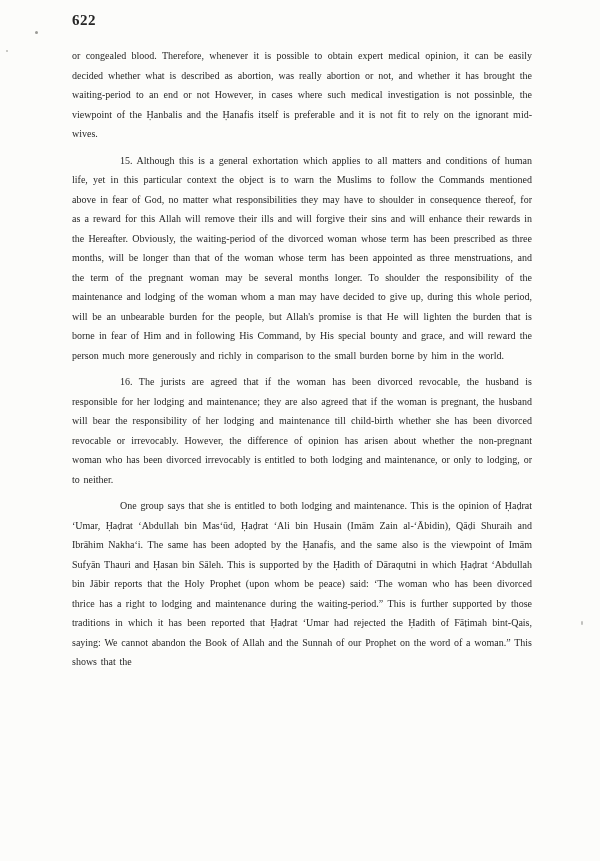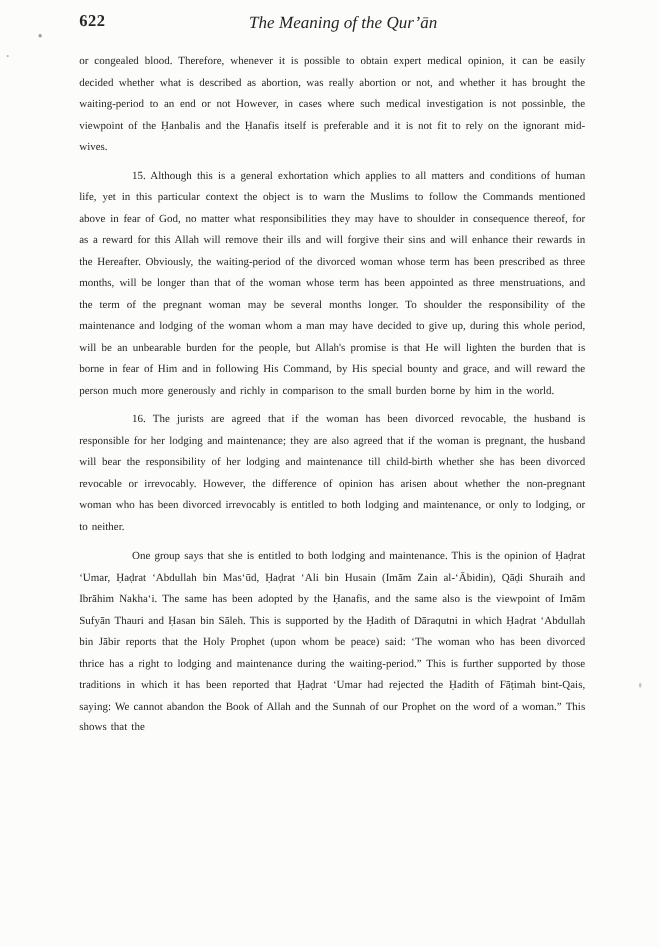--- a/index.html
+++ b/index.html
@@ -62,21 +62,20 @@
   .speck.s1 { left: 35px; top: 31px; width: 3px; height: 3px; }
   .speck.s2 { left: 6px;  top: 50px; width: 2px; height: 2px; opacity: .7; }
   .speck.s3 { left: 581px; top: 621px; width: 2px; height: 4px; opacity: .6; border-radius: 1px; }
 </style>
 </head>
 <body style="--paper: #fcfcfa;">
 
 <div class="page" style="--ink: #262626;">
   <div class="page-header">
     <span class="page-number">622</span>
-    <div class="running-title">The Meaning of the Qur’ān</div>
   </div>
   <div class="body-text">
       <p class="para"><span>or congealed blood. Therefore, whenever it is possible to obtain expert medical opinion, it can be easily decided whether what is described as abortion, was really abortion or not, and whether it has brought the waiting-period to an end or not However, in cases where such medical investigation is not possinble, the viewpoint of the Ḥanbalis and the Ḥanafis itself is preferable and it is not fit to rely on the ignorant mid-wives.</span></p>
       <p class="para indent"><span>15. Although this is a general exhortation which applies to all matters and conditions of human life, yet in this particular context the object is to warn the Muslims to follow the Commands mentioned above in fear of God, no matter what responsibilities they may have to shoulder in consequence thereof, for as a reward for this Allah will remove their ills and will forgive their sins and will enhance their rewards in the Hereafter. Obviously, the waiting-period of the divorced woman whose term has been prescribed as three months, will be longer than that of the woman whose term has been appointed as three menstruations, and the term of the pregnant woman may be several months longer. To shoulder the responsibility of the maintenance and lodging of the woman whom a man may have decided to give up, during this whole period, will be an unbearable burden for the people, but Allah's promise is that He will lighten the burden that is borne in fear of Him and in following His Command, by His special bounty and grace, and will reward the person much more generously and richly in comparison to the small burden borne by him in the world.</span></p>
       <p class="para indent"><span>16. The jurists are agreed that if the woman has been divorced revocable, the husband is responsible for her lodging and maintenance; they are also agreed that if the woman is pregnant, the husband will bear the responsibility of her lodging and maintenance till child-birth whether she has been divorced revocable or irrevocably. However, the difference of opinion has arisen about whether the non-pregnant woman who has been divorced irrevocably is entitled to both lodging and maintenance, or only to lodging, or to neither.</span></p>
       <p class="para indent"><span>One group says that she is entitled to both lodging and maintenance. This is the opinion of Ḥaḍrat ‘Umar, Ḥaḍrat ‘Abdullah bin Mas‘ūd, Ḥaḍrat ‘Ali bin Husain (Imām Zain al-‘Ābidin), Qāḍi Shuraih and Ibrāhim Nakha‘i. The same has been adopted by the Ḥanafis, and the same also is the viewpoint of Imām Sufyān Thauri and Ḥasan bin Sāleh. This is supported by the </span><span class="it">Ḥadith</span><span> of Dāraqutni in which Ḥaḍrat ‘Abdullah bin Jābir reports that the Holy Prophet (upon whom be peace) said: ‘The woman who has been divorced thrice has a right to lodging and maintenance during the waiting-period.” This is further supported by those traditions in which it has been reported that Ḥaḍrat ‘Umar had rejected the </span><span class="it">Ḥadith</span><span> of Fāṭimah bint-Qais, saying: We cannot abandon the Book of Allah and the </span><span class="it">Sunnah</span><span> of our Prophet on the word of a woman.” This shows that the </span></p>
     </div>
   <div class="speck s1"></div>
   <div class="speck s2"></div>
   <div class="speck s3"></div>

